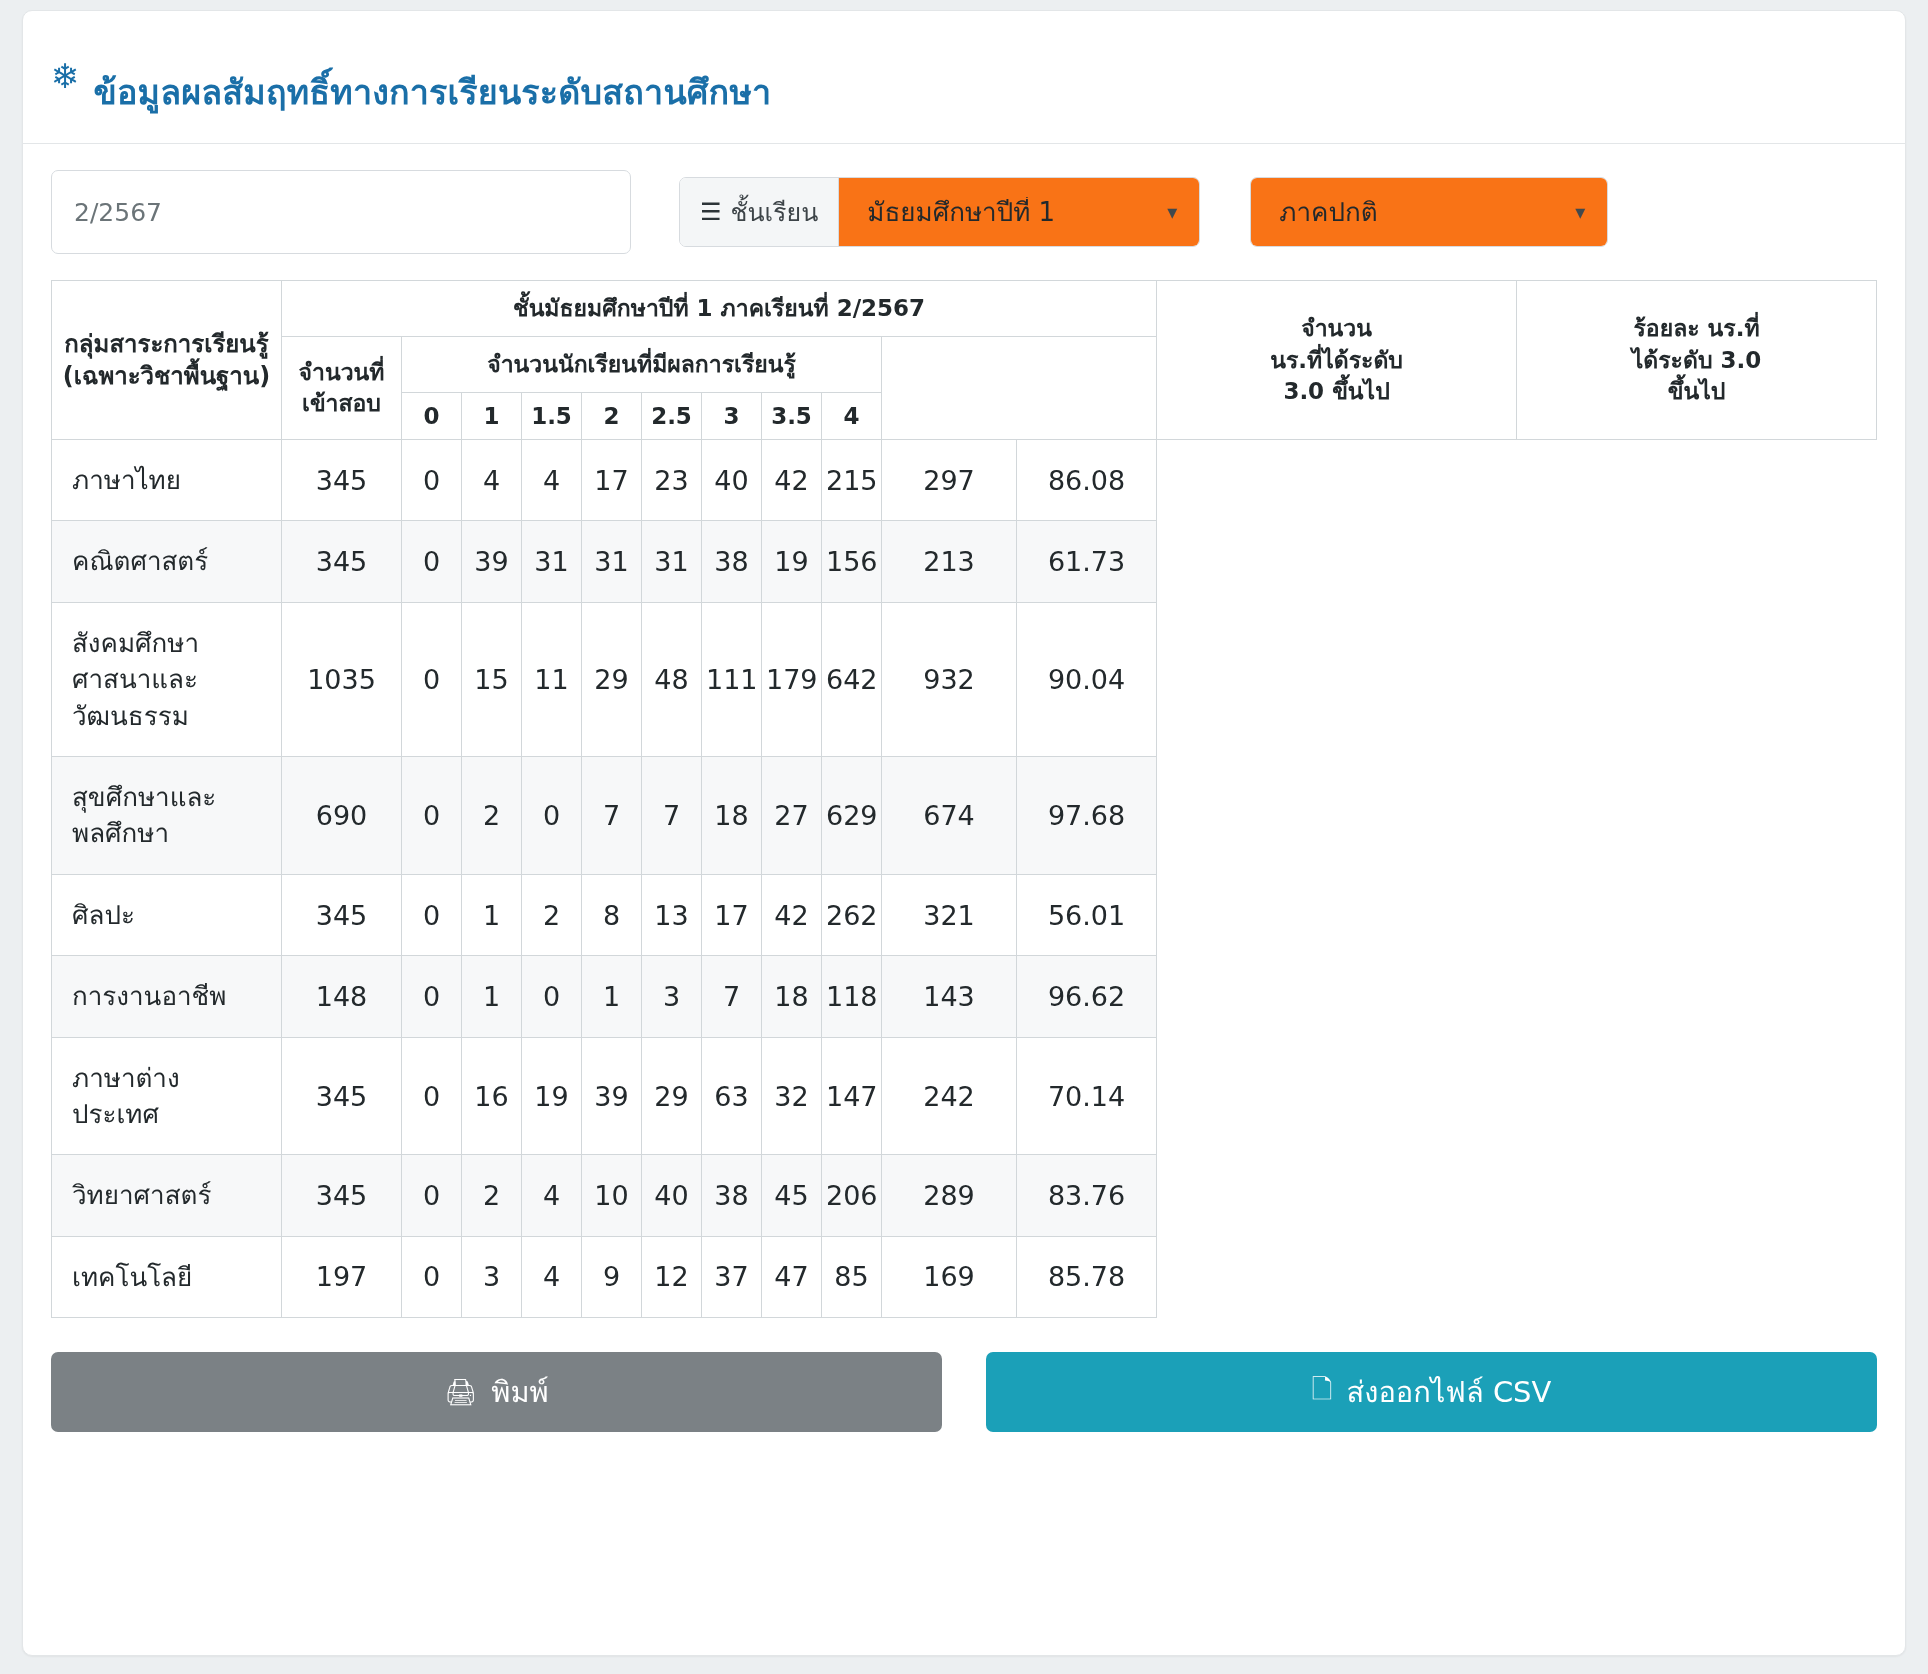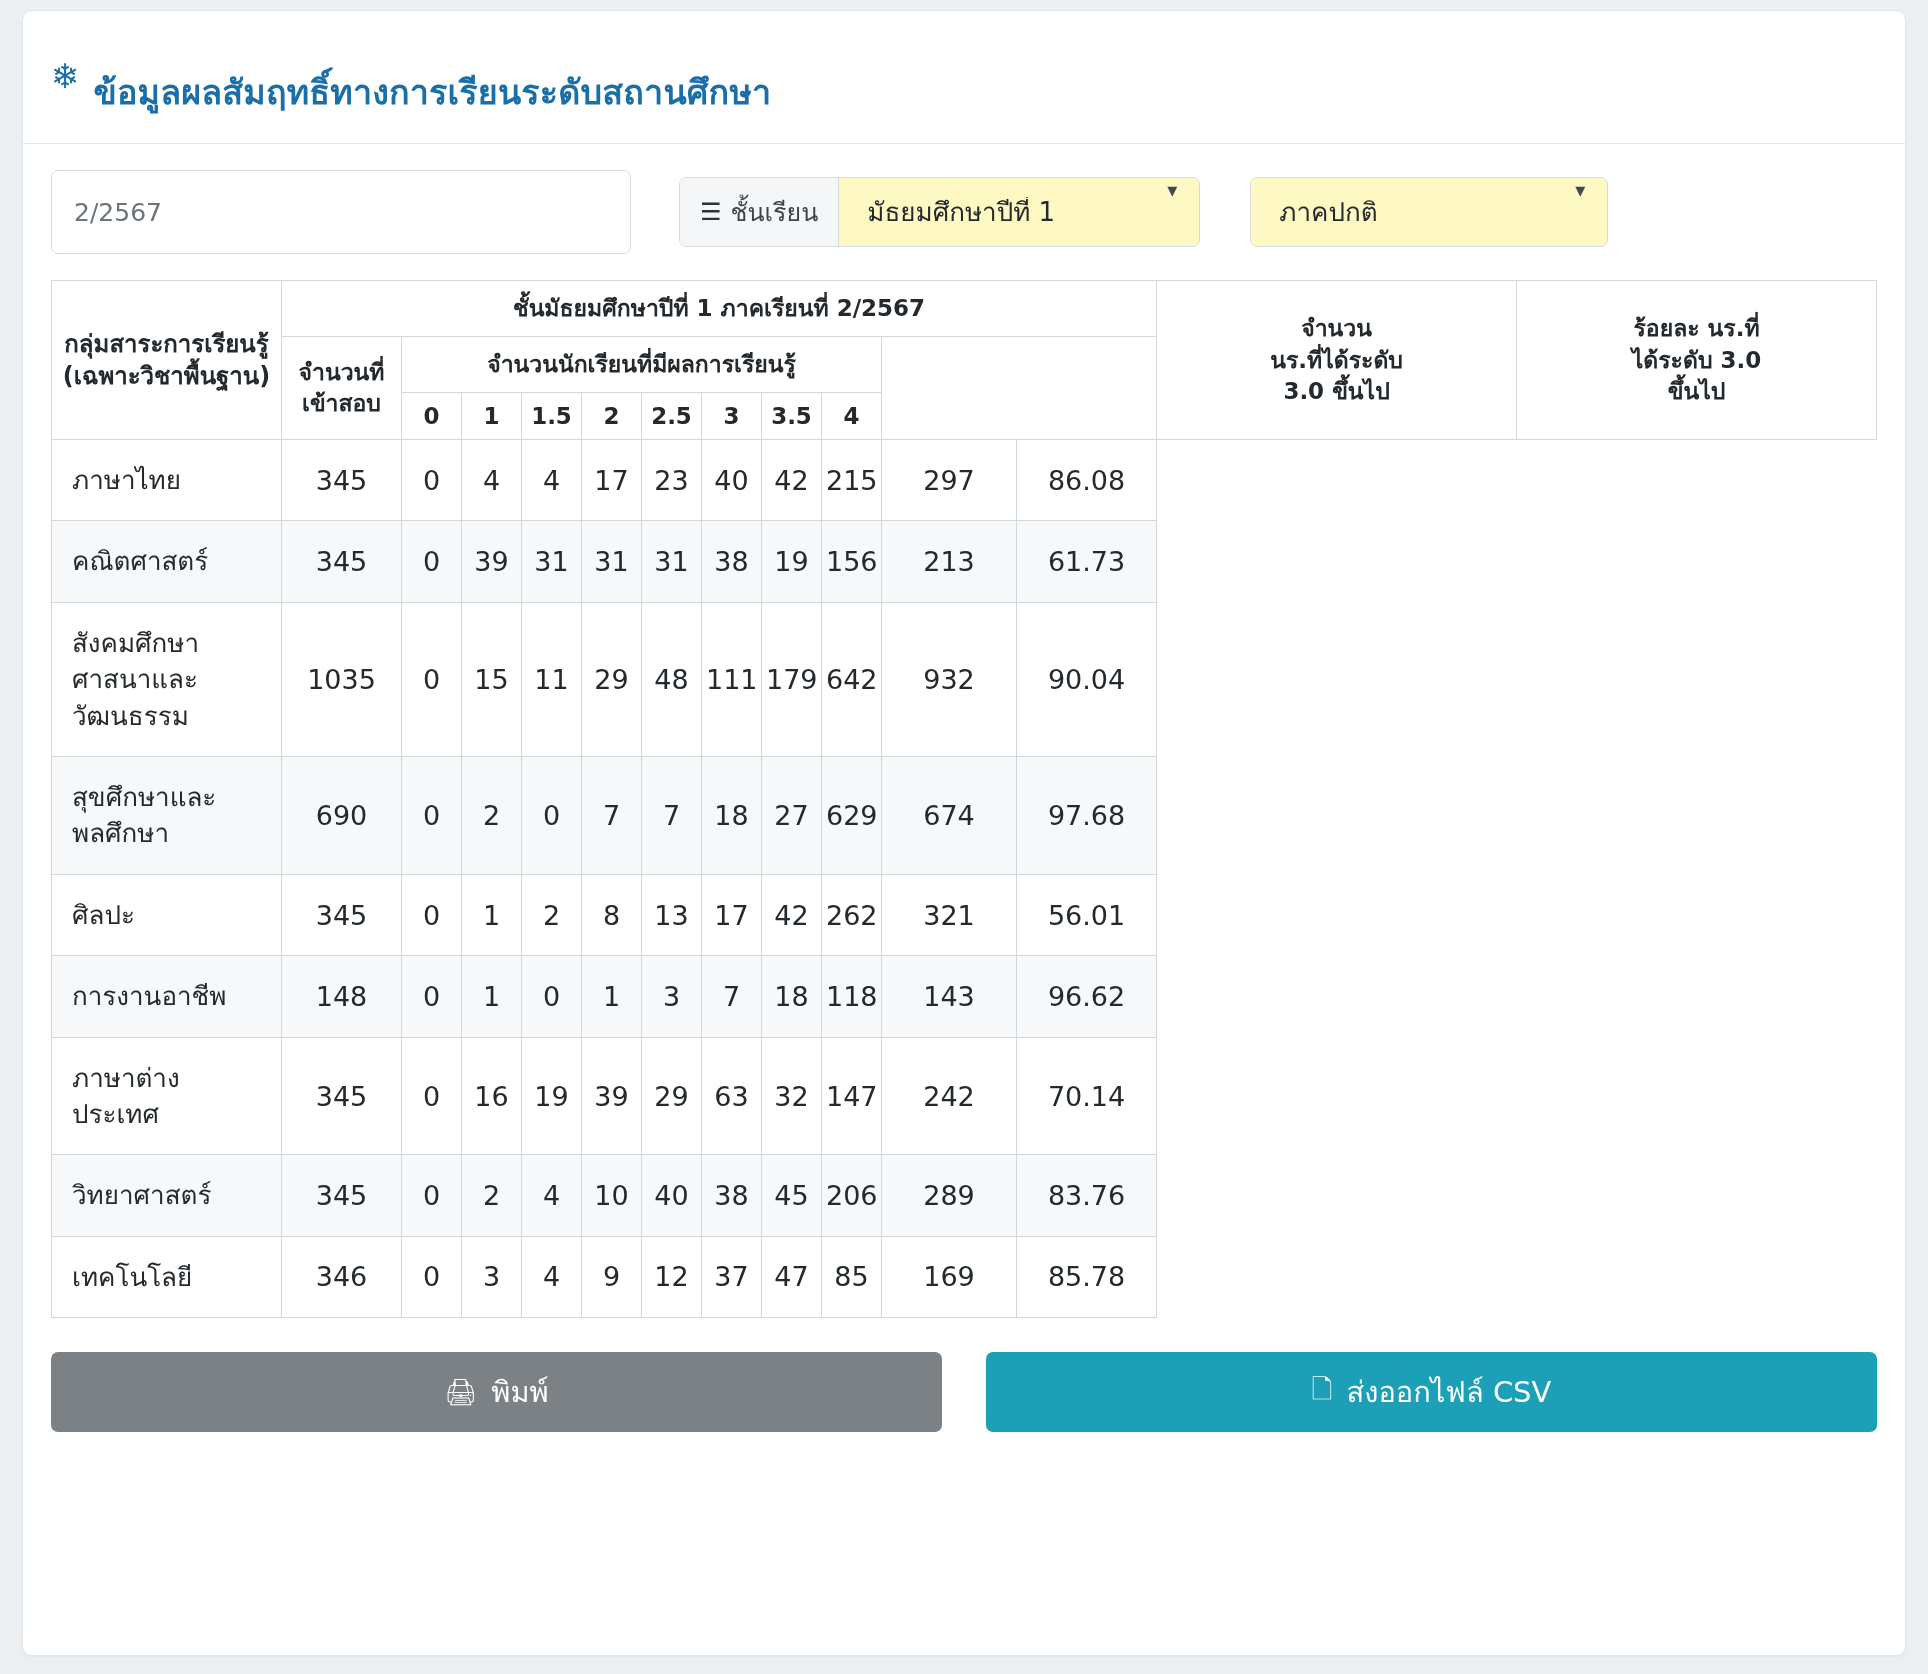--- a/index.html
+++ b/index.html
@@ -88,21 +88,22 @@
     white-space: nowrap;
   }
   .list-icon {
     font-size: 24px;
     color: #2c3438;
     letter-spacing: -1px;
   }
   .select-wrap {
     position: relative;
     display: flex;
-    background: #fef9c3;
+    align-items: center;
+    background: #f97316;
   }
   .select-wrap select {
     appearance: none;
     -webkit-appearance: none;
     border: none;
     background: transparent;
     font-size: 26px;
     color: #23292c;
     font-family: "DejaVu Sans", "Liberation Sans", sans-serif;
     padding: 0 64px 0 28px;
@@ -381,21 +382,21 @@
             <td class="num">10</td>
             <td class="num">40</td>
             <td class="num">38</td>
             <td class="num">45</td>
             <td class="num">206</td>
             <td class="num">289</td>
             <td class="num">83.76</td>
           </tr>
           <tr>
             <td class="subject-col">เทคโนโลยี</td>
-            <td class="num">346</td>
+            <td class="num">197</td>
             <td class="num">0</td>
             <td class="num">3</td>
             <td class="num">4</td>
             <td class="num">9</td>
             <td class="num">12</td>
             <td class="num">37</td>
             <td class="num">47</td>
             <td class="num">85</td>
             <td class="num">169</td>
             <td class="num">85.78</td>

